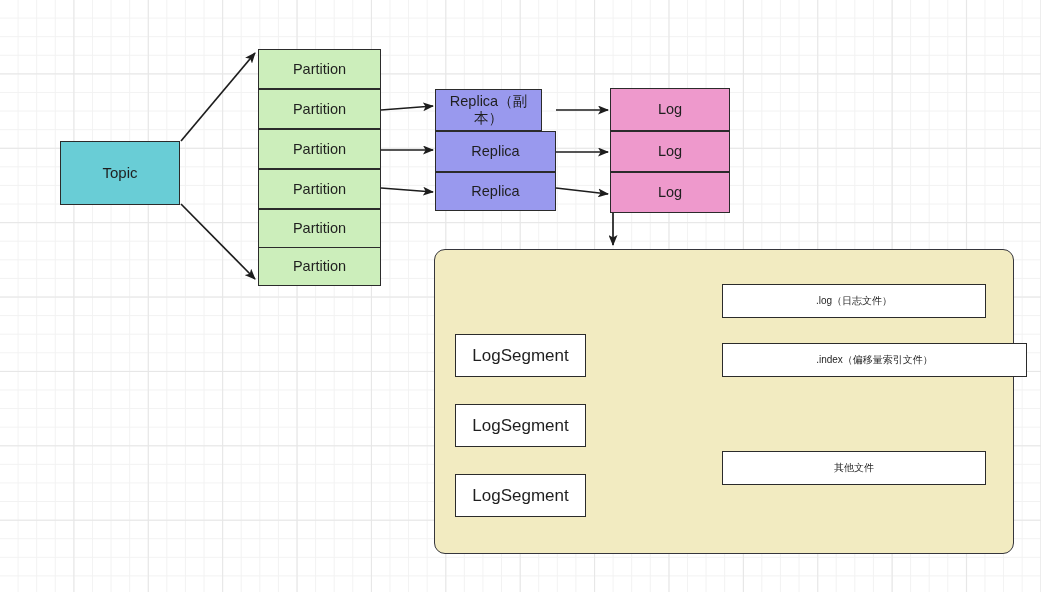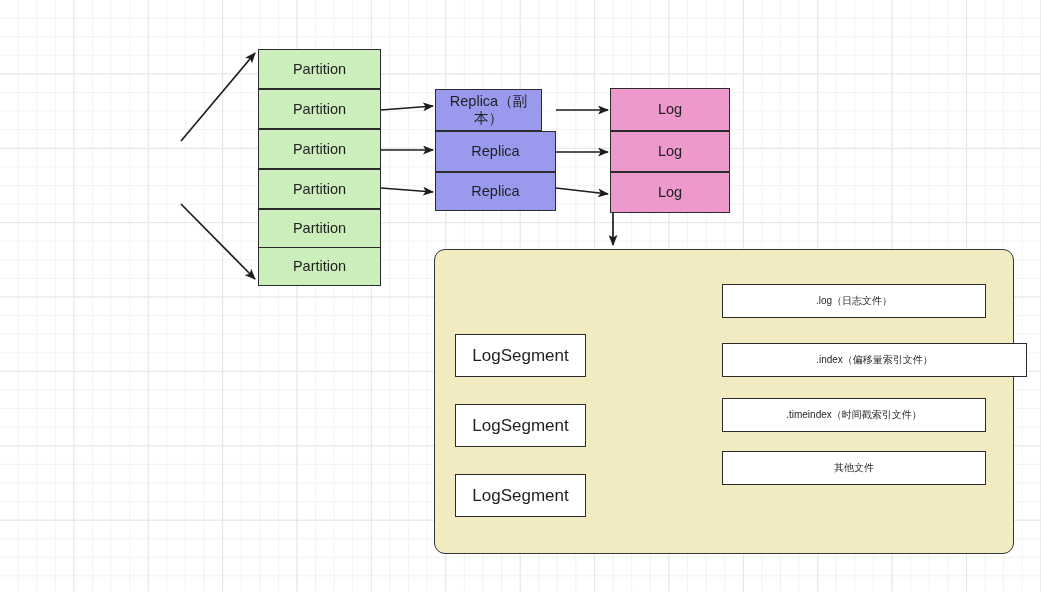--- a/index.html
+++ b/index.html
@@ -111,20 +111,23 @@
     <line class="arrow-line" x1="556" y1="152" x2="608" y2="152" marker-end="url(#ah)"></line>
     <line class="arrow-line" x1="556" y1="188" x2="608" y2="194" marker-end="url(#ah)"></line>
 
     <line class="arrow-line" x1="613" y1="213" x2="613" y2="245" marker-end="url(#ah)"></line>
 
     <line class="arrow-line" x1="586" y1="404" x2="719" y2="289" marker-end="url(#ah)"></line>
 
     <line class="arrow-line" x1="586" y1="447" x2="716" y2="484" marker-end="url(#ah)"></line>
   </svg>
 
+  <div class="box topic-box" style="left:60px; top:141px; width:120px; height:64px;">
+    <span>Topic</span>
+  </div>
 
   <div class="box partition-box" style="left:258px; top:49px; width:123px; height:40px;">
     <span>Partition</span>
   </div>
   <div class="box partition-box" style="left:258px; top:89px; width:123px; height:40px;">
     <span>Partition</span>
   </div>
   <div class="box partition-box" style="left:258px; top:129px; width:123px; height:40px;">
     <span>Partition</span>
   </div>
@@ -169,20 +172,17 @@
   <div class="box seg-box" style="left:455px; top:474px; width:131px; height:43px;">
     <span>LogSegment</span>
   </div>
 
   <div class="box file-box" style="left:722px; top:284px; width:264px; height:34px;">
     <span>.log（日志文件）</span>
   </div>
   <div class="box file-box" style="left:722px; top:343px; width:305px; height:34px;">
     <span>.index（偏移量索引文件）</span>
   </div>
-  <div class="box file-box" style="left:722px; top:398px; width:264px; height:34px;">
-    <span>.timeindex（时间戳索引文件）</span>
-  </div>
   <div class="box file-box" style="left:722px; top:451px; width:264px; height:34px;">
     <span>其他文件</span>
   </div>
 
 </div>
 
 </body></html>

